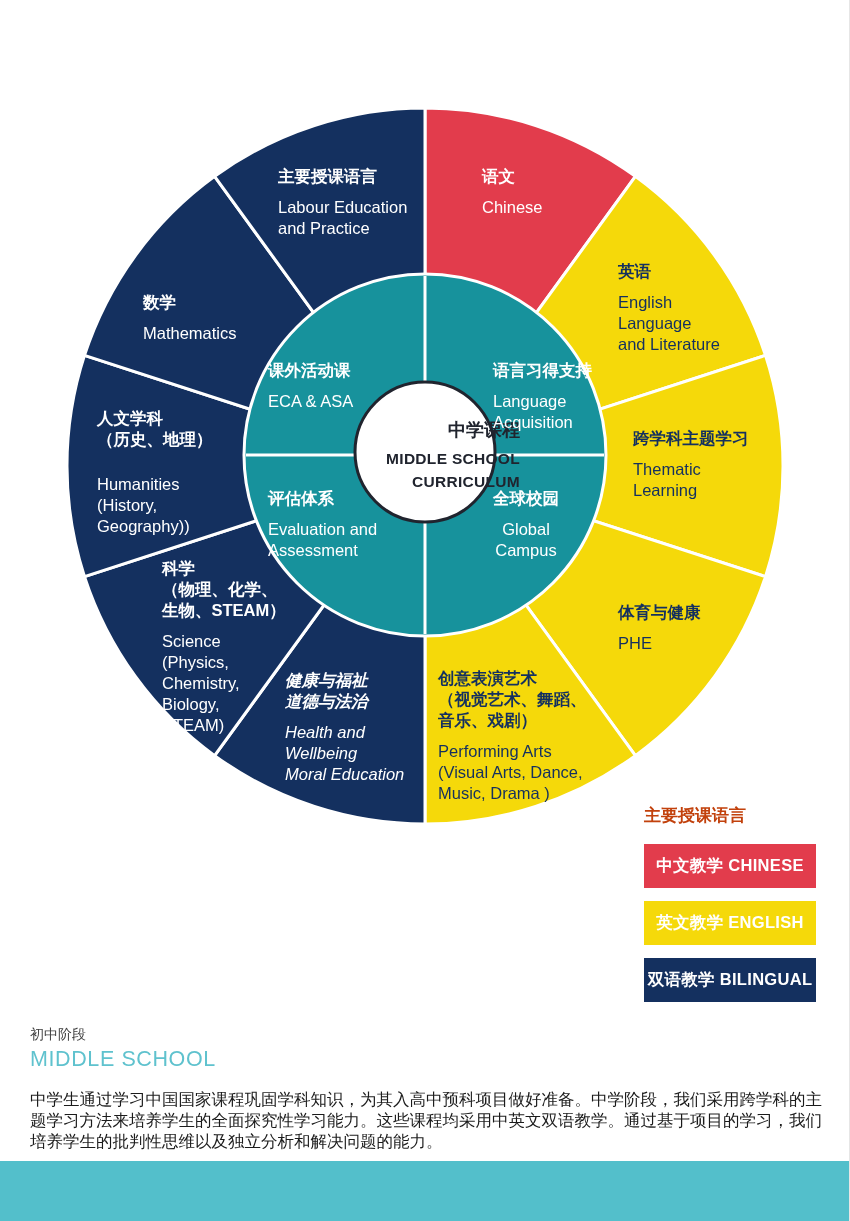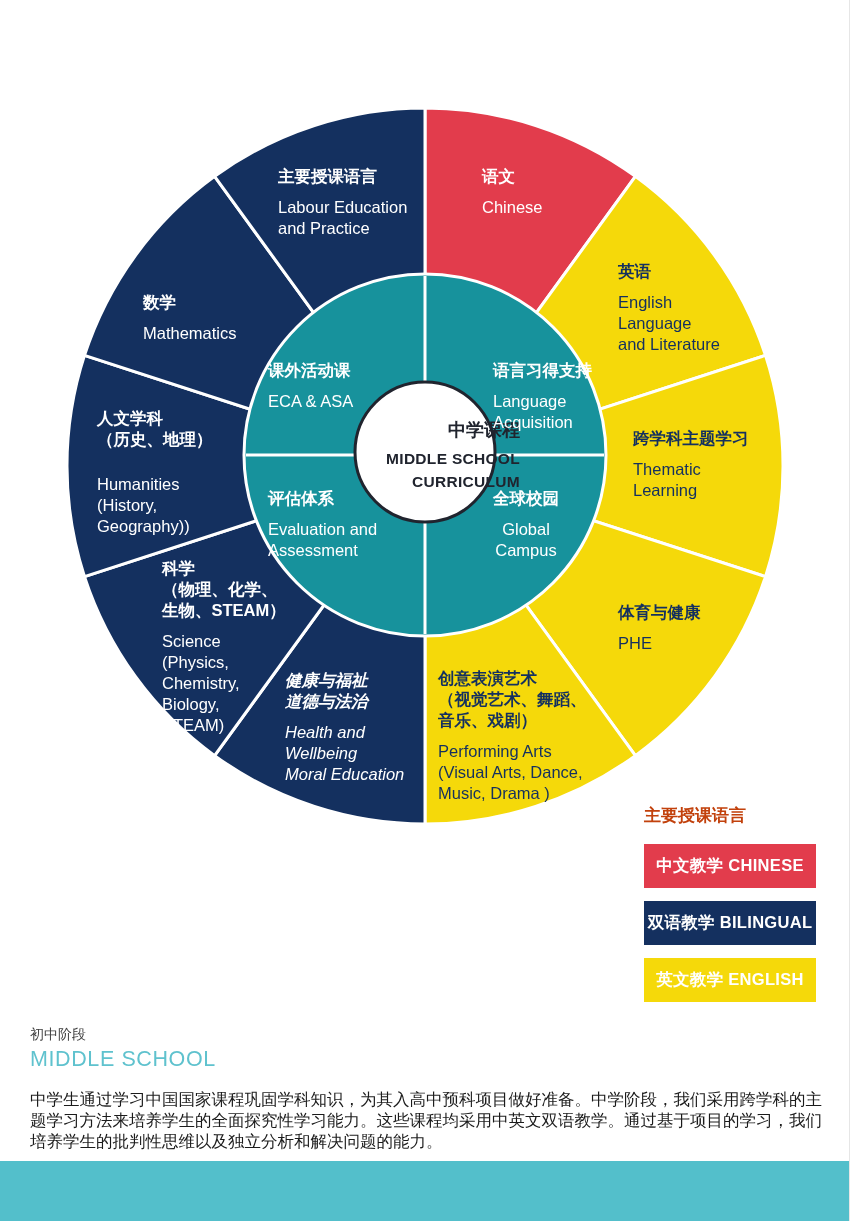--- a/index.html
+++ b/index.html
@@ -149,22 +149,22 @@
   </div>
   <div class="label light" style="left:278px; top:166px;">
     <div class="zh">主要授课语言</div>
     <div class="en">Labour Education
 and Practice</div>
   </div>
 
   <div class="legend">
     <div class="legend-title">主要授课语言</div>
     <div class="legend-box legend-red">中文教学 CHINESE</div>
+    <div class="legend-box legend-yellow">英文教学 ENGLISH</div>
     <div class="legend-box legend-navy">双语教学 BILINGUAL</div>
-    <div class="legend-box legend-yellow">英文教学 ENGLISH</div>
   </div>
 
   <div class="footer">
     <div class="footer-zh">初中阶段</div>
     <div class="footer-en">MIDDLE SCHOOL</div>
     <div class="footer-body">中学生通过学习中国国家课程巩固学科知识，为其入高中预科项目做好准备。中学阶段，我们采用跨学科的主题学习方法来培养学生的全面探究性学习能力。这些课程均采用中英文双语教学。通过基于项目的学习，我们培养学生的批判性思维以及独立分析和解决问题的能力。</div>
   </div>
 
   <div class="bottom-bar"></div>
 

